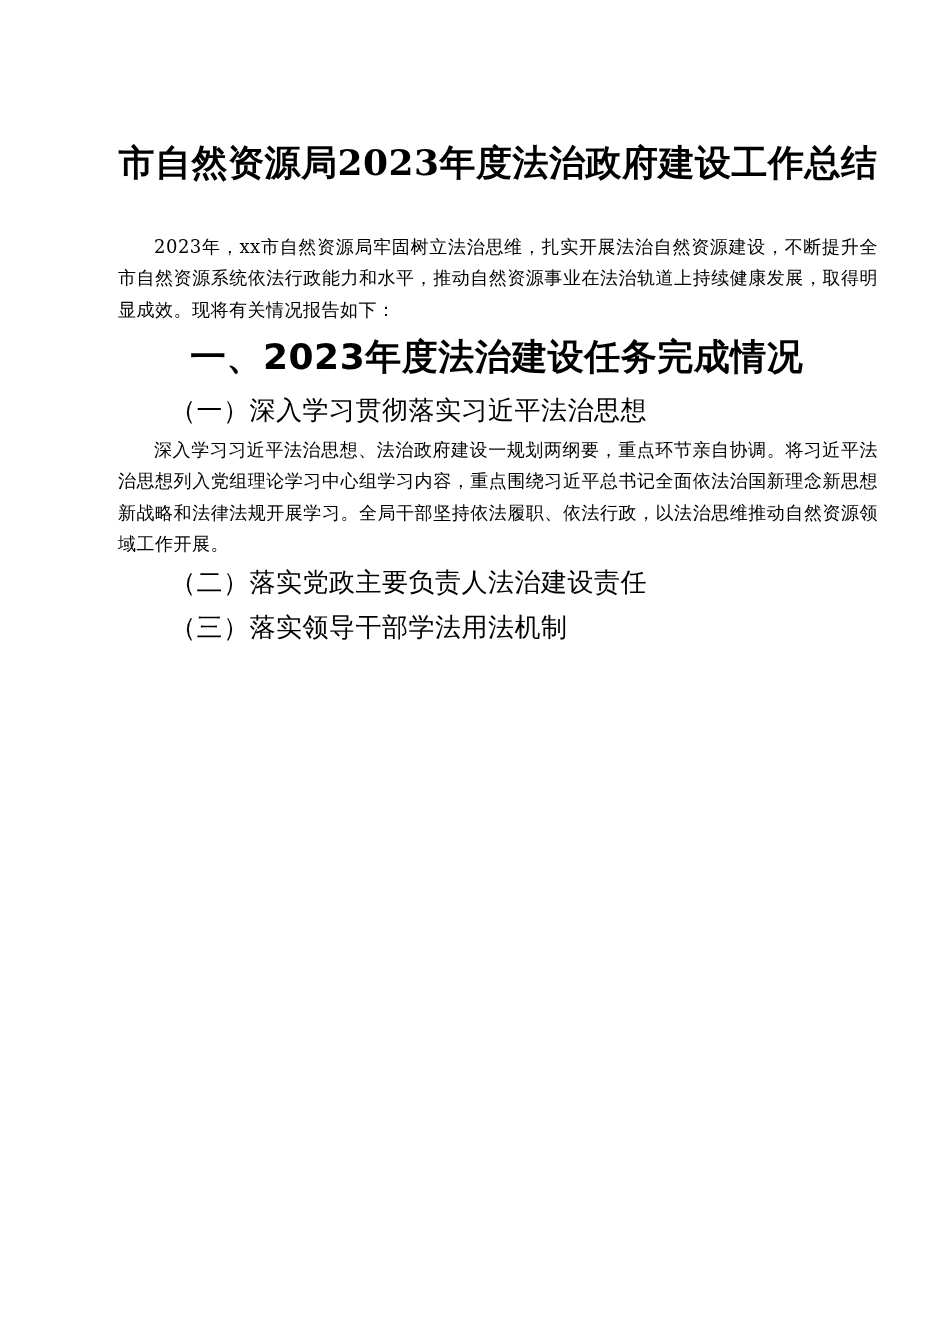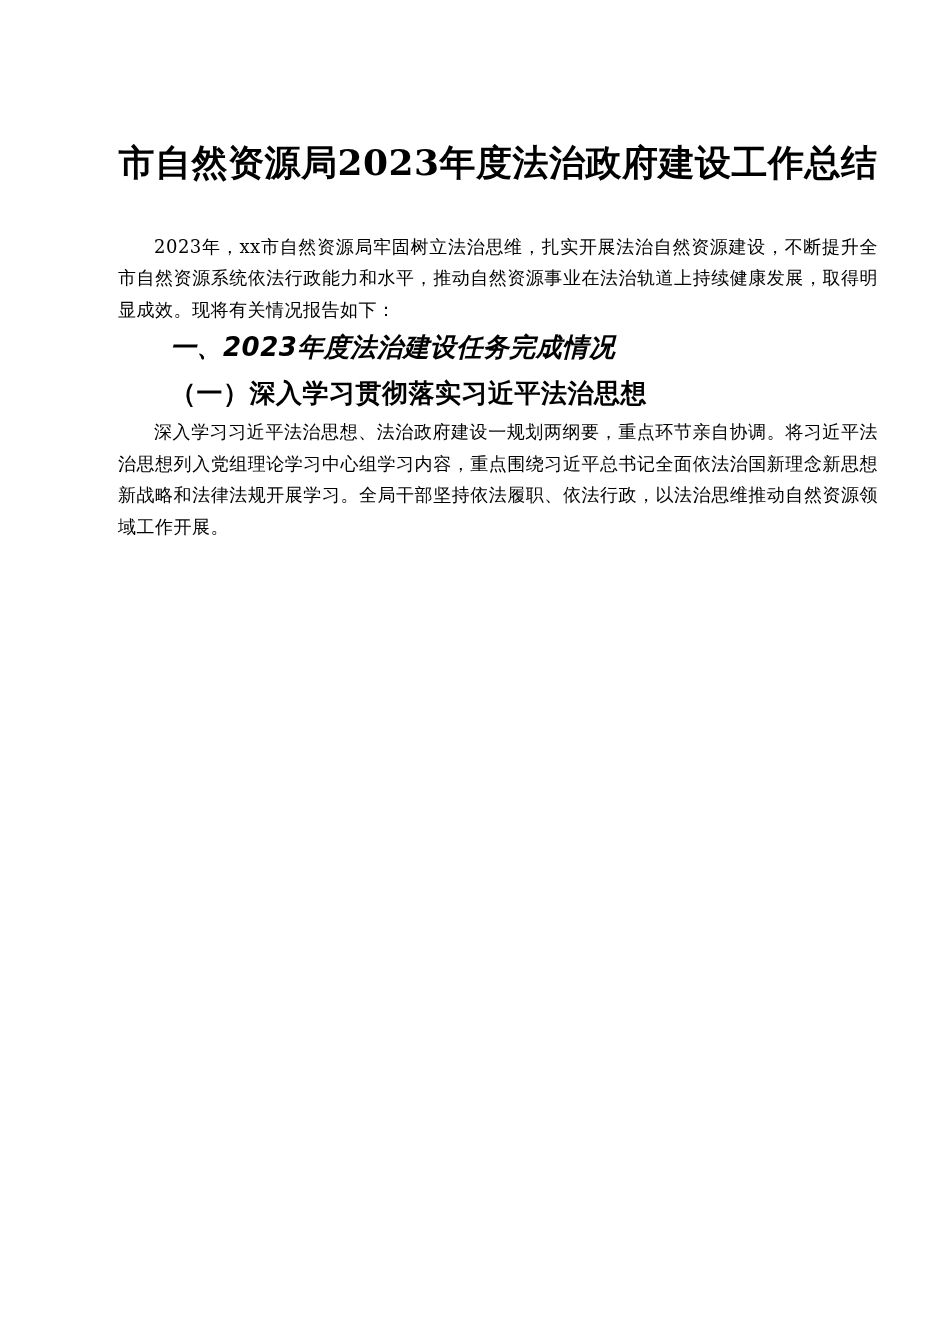--- a/index.html
+++ b/index.html
@@ -36,31 +36,30 @@
   .para {
     font-size: 18px;
     line-height: 1.75;
     text-align: justify;
     text-indent: 2em;
     letter-spacing: 0.5px;
   }
 
   .section-heading {
     font-family: "DejaVu Sans", "Liberation Sans", sans-serif;
-    font-size: 26px;
+    font-size: 36px;
     font-weight: bold;
     line-height: 1.75;
     text-indent: 2em;
     letter-spacing: 0.5px;
-    font-style: italic;
   }
 
   .sub-heading {
     font-size: 26px;
-    font-weight: bold;
+    font-weight: normal;
     line-height: 1.75;
     text-indent: 2em;
     text-align: justify;
     letter-spacing: 0.5px;
   }
 </style>
 </head>
 <body>
 
 <div class="page">
@@ -68,16 +67,18 @@
   <h1 class="doc-title">市自然资源局2023年度法治政府建设工作总结</h1>
 
   <p class="para">2023年，xx市自然资源局牢固树立法治思维，扎实开展法治自然资源建设，不断提升全市自然资源系统依法行政能力和水平，推动自然资源事业在法治轨道上持续健康发展，取得明显成效。现将有关情况报告如下：</p>
 
   <p class="section-heading">一、2023年度法治建设任务完成情况</p>
 
   <p class="sub-heading">（一）深入学习贯彻落实习近平法治思想</p>
 
   <p class="para">深入学习习近平法治思想、法治政府建设一规划两纲要，重点环节亲自协调。将习近平法治思想列入党组理论学习中心组学习内容，重点围绕习近平总书记全面依法治国新理念新思想新战略和法律法规开展学习。全局干部坚持依法履职、依法行政，以法治思维推动自然资源领域工作开展。</p>
 
+  <p class="sub-heading">（二）落实党政主要负责人法治建设责任</p>
 
 
+  <p class="sub-heading">（三）落实领导干部学法用法机制</p>
 
 </div>
 
 </body></html>

